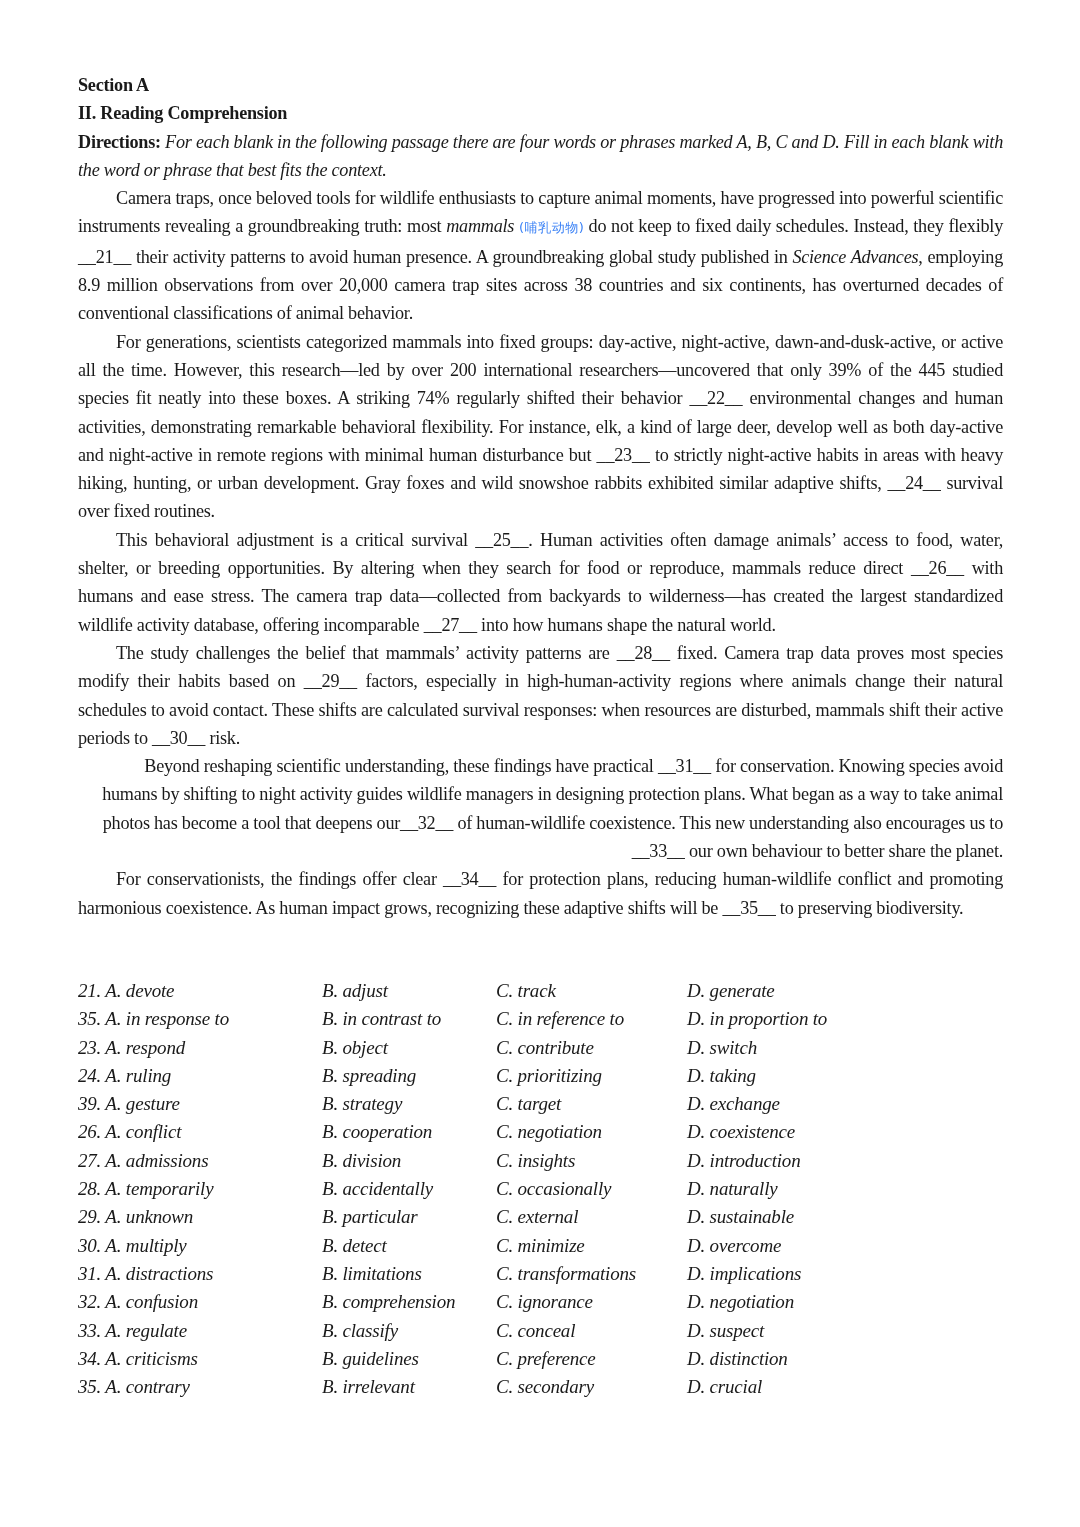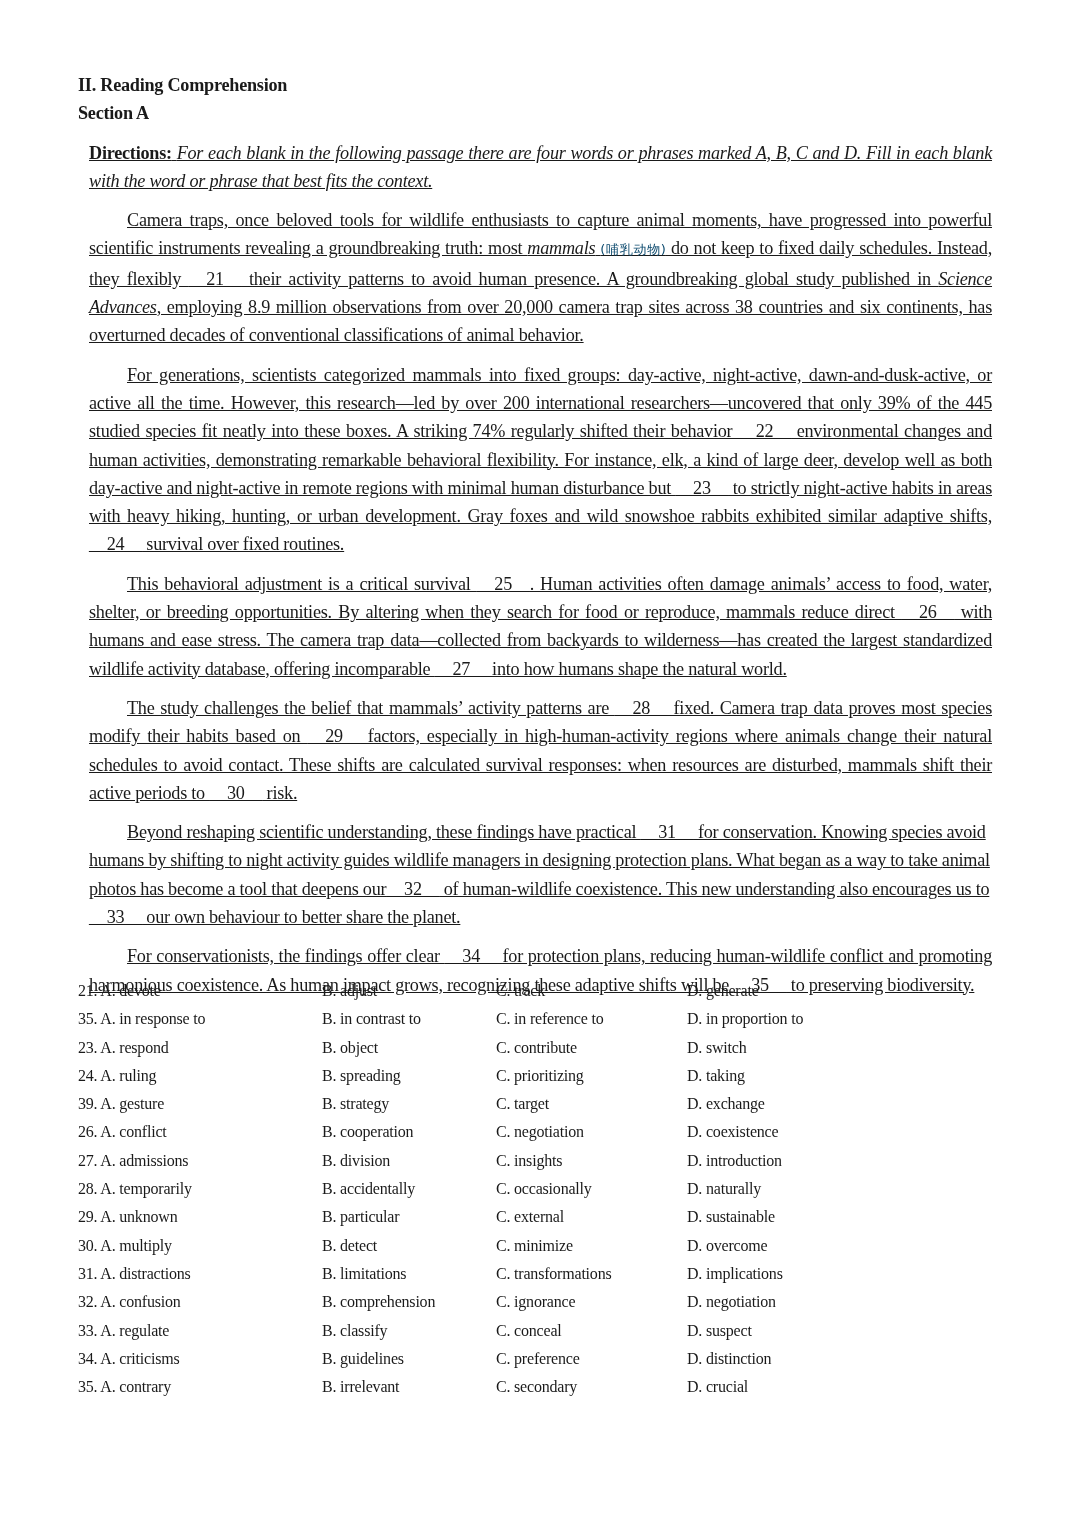--- a/index.html
+++ b/index.html
@@ -5,38 +5,38 @@
   html, body { margin: 0; padding: 0; background: #ffffff; }
   body {
     width: 1080px; height: 1527px; position: relative; overflow: hidden;
     font-family: "Liberation Serif", "DejaVu Serif", serif;
     color: #1a1a1a;
   }
   .page { position: absolute; left: 78px; top: 71px; width: 925px; }
   .line { font-size: 18.2px; line-height: 28.3px; letter-spacing: -0.25px; }
   .bold { font-weight: bold; }
   .italic { font-style: italic; }
-  .para { text-align: justify; text-indent: 38px; font-size: 18.2px; line-height: 28.3px; letter-spacing: -0.25px; margin: 11px; text-decoration: underline; }
-  .para.left { text-align: left; }
-  .cn { font-family: "DejaVu Sans", sans-serif; font-size: 13px; color: #0c4a6e; letter-spacing: 0; }
+  .para { text-align: justify; text-indent: 38px; font-size: 18.2px; line-height: 28.3px; letter-spacing: -0.25px; margin: 0; }
+  .para.left { text-align: right; }
+  .cn { font-family: "DejaVu Sans", sans-serif; font-size: 13px; color: #3b82f6; letter-spacing: 0; }
   .blank { white-space: pre; }
   .options { position: absolute; left: 78px; top: 977px; width: 900px; }
-  .opt-row { position: relative; height: 28.3px; font-size: 16px; line-height: 28.3px; letter-spacing: -0.2px; }
+  .opt-row { position: relative; height: 28.3px; font-size: 19px; line-height: 28.3px; letter-spacing: -0.2px; font-style: italic; }
   .opt-row span { position: absolute; top: 0; white-space: nowrap; }
   .c-a { left: 0; }
   .c-b { left: 244px; }
   .c-c { left: 418px; }
   .c-d { left: 609px; }
 </style>
 </head>
 <body>
 
 <div class="page">
+  <div class="line bold">Section A</div>
   <div class="line bold">II. Reading Comprehension</div>
-  <div class="line bold">Section A</div>
   <p class="para" style="text-indent:0"><span class="bold">Directions:</span> <span class="italic">For each blank in the following passage there are four words or phrases marked A, B, C and D. Fill in each blank with the word or phrase that best fits the context.</span></p>
 
   <p class="para"><span>Camera traps, once beloved tools for wildlife enthusiasts to capture animal moments, have progressed into powerful scientific instruments revealing a groundbreaking truth: most </span><span class="italic">mammals</span> <span class="cn">(哺乳动物)</span><span> do not keep to fixed daily schedules. Instead, they flexibly </span><span class="blank">__21__</span><span> their activity patterns to avoid human presence. A groundbreaking global study published in </span><span class="italic">Science Advances</span><span>, employing 8.9 million observations from over 20,000 camera trap sites across 38 countries and six continents, has overturned decades of conventional classifications of animal behavior.</span></p>
 
   <p class="para"><span>For generations, scientists categorized mammals into fixed groups: day-active, night-active, dawn-and-dusk-active, or active all the time. However, this research—led by over 200 international researchers—uncovered that only 39% of the 445 studied species fit neatly into these boxes. A striking 74% regularly shifted their behavior </span><span class="blank">__22__</span><span> environmental changes and human activities, demonstrating remarkable behavioral flexibility. For instance, elk, a kind of large deer, develop well as both day-active and night-active in remote regions with minimal human disturbance but </span><span class="blank">__23__</span><span> to strictly night-active habits in areas with heavy hiking, hunting, or urban development. Gray foxes and wild snowshoe rabbits exhibited similar adaptive shifts, </span><span class="blank">__24__</span><span> survival over fixed routines.</span></p>
 
   <p class="para"><span>This behavioral adjustment is a critical survival </span><span class="blank">__25__</span><span>. Human activities often damage animals’ access to food, water, shelter, or breeding opportunities. By altering when they search for food or reproduce, mammals reduce direct </span><span class="blank">__26__</span><span> with humans and ease stress. The camera trap data—collected from backyards to wilderness—has created the largest standardized wildlife activity database, offering incomparable </span><span class="blank">__27__</span><span> into how humans shape the natural world.</span></p>
 
   <p class="para"><span>The study challenges the belief that mammals’ activity patterns are </span><span class="blank">__28__</span><span> fixed. Camera trap data proves most species modify their habits based on </span><span class="blank">__29__</span><span> factors, especially in high-human-activity regions where animals change their natural schedules to avoid contact. These shifts are calculated survival responses: when resources are disturbed, mammals shift their active periods to </span><span class="blank">__30__</span><span> risk.</span></p>
 

